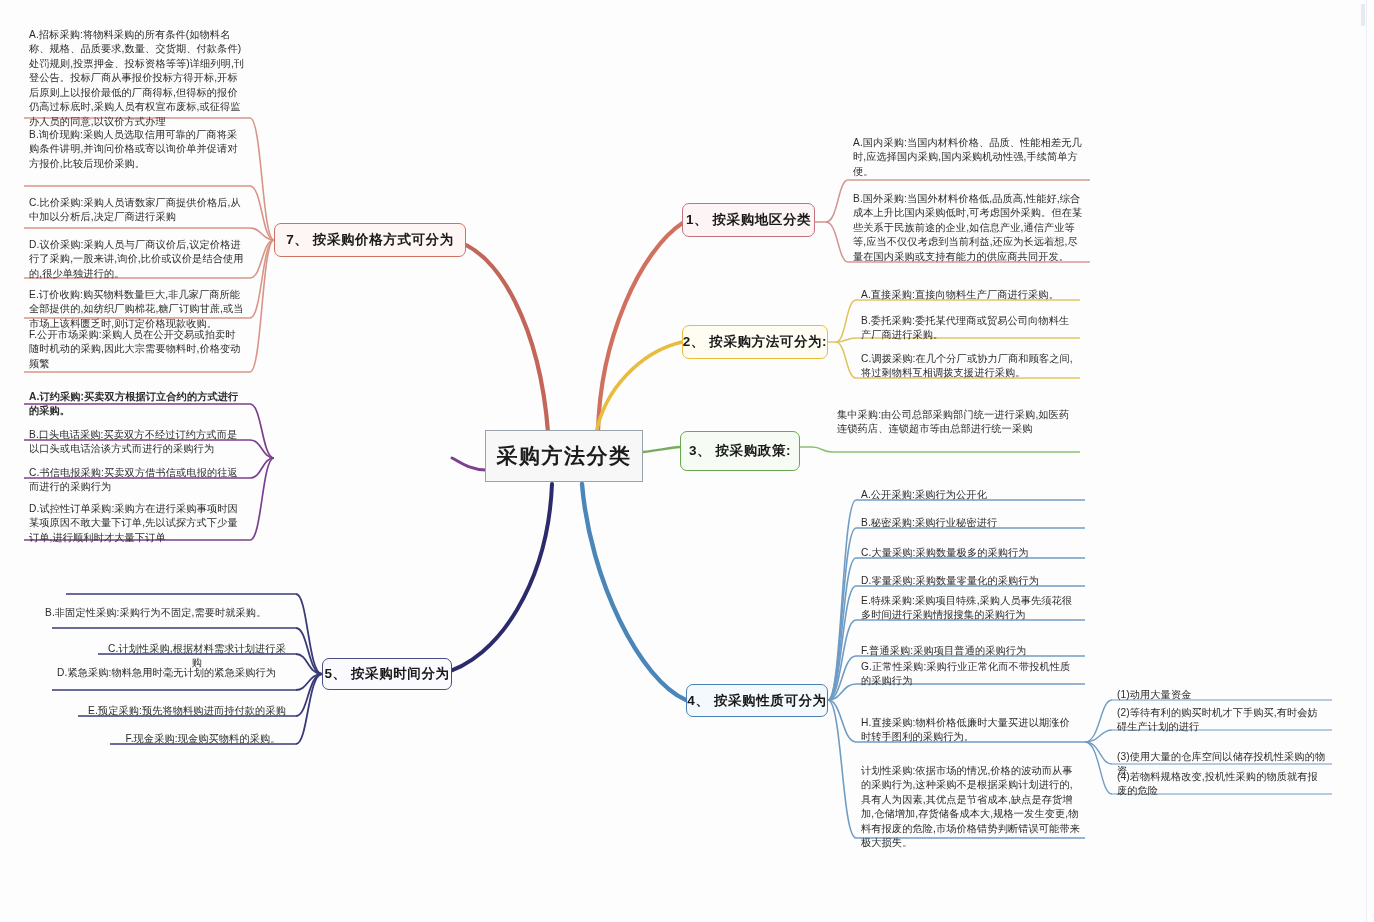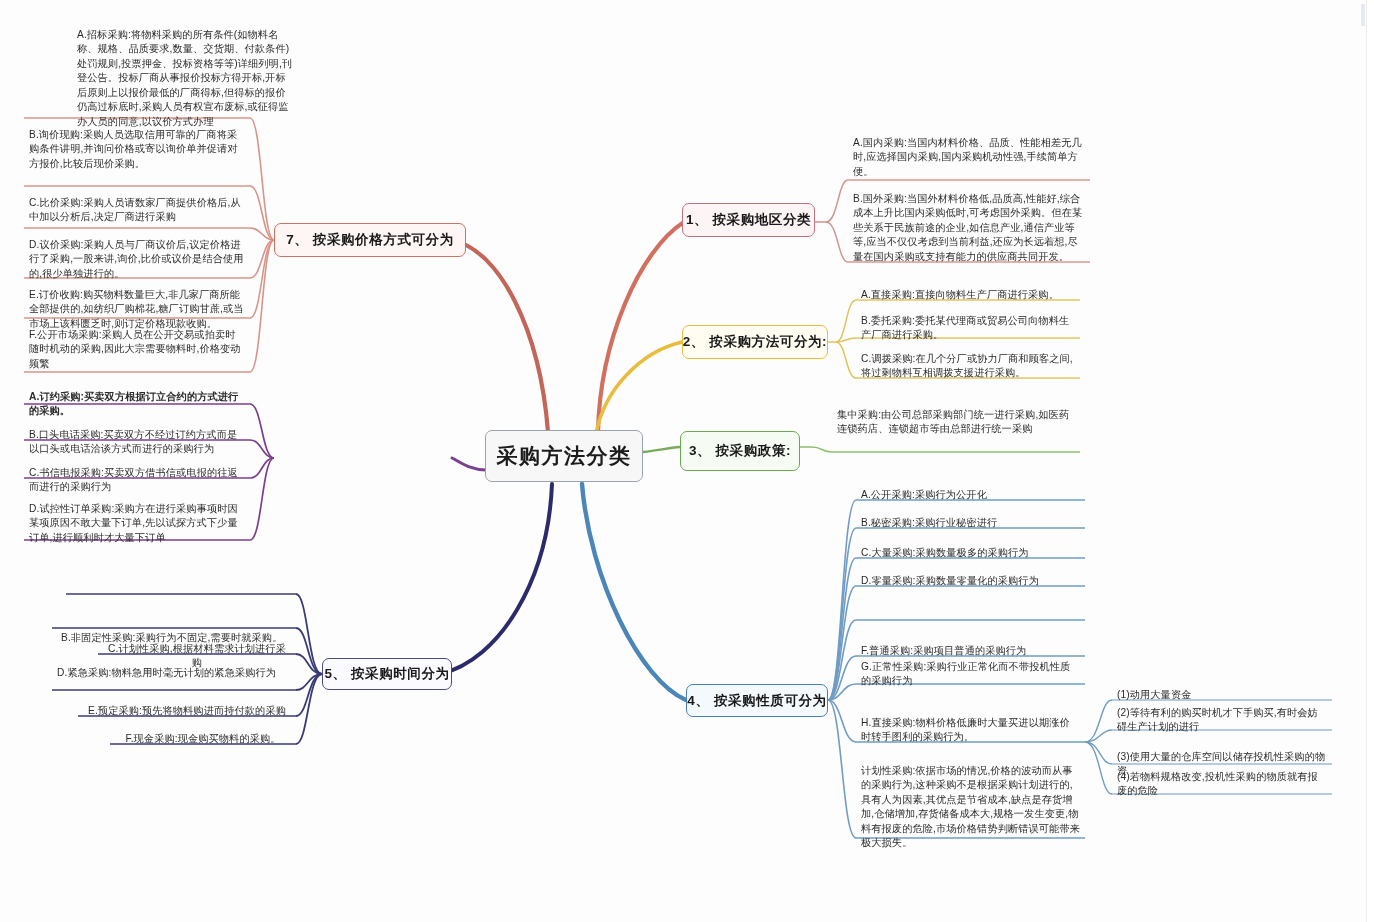--- a/index.html
+++ b/index.html
@@ -20,21 +20,21 @@
     left: 0; top: 0;
     width: 1374px; height: 922px;
     pointer-events: none;
   }
   
   .center-node {
     position: absolute;
     left: 485px; top: 430px;
     width: 158px; height: 52px;
     border: 1.6px solid #9aa3ab;
-    border-radius: 7px;
+    border-radius: 0;
     background: #f7f7f7;
     display: flex; align-items: center; justify-content: center;
     font-size: 21px;
     font-weight: bold;
     color: #1b1b1b;
     letter-spacing: 1.5px;
     z-index: 40;
   }
   
   .branch {
@@ -200,21 +200,21 @@
 
   <div class="branch" style="left:322px; top:658px; width:130px; height:32px; border-color:#4a4a86; background:#fafaff;">
     <span>5、 按采购时间分为</span>
   </div>
 
 
   <div class="branch" style="left:274px; top:223px; width:192px; height:34px; border-color:#d2705f; background:#fdf6f4;">
     <span>7、 按采购价格方式可分为</span>
   </div>
 
-  <div class="leaf" style="left:24px; top:24px; width:226px; height:94px;margin-left:48px;">
+  <div class="leaf" style="left:24px; top:24px; width:226px; height:94px;">
     <span>A.招标采购:将物料采购的所有条件(如物料名称、规格、品质要求,数量、交货期、付款条件)处罚规则,投票押金、投标资格等等)详细列明,刊登公告。投标厂商从事报价投标方得开标,开标后原则上以报价最低的厂商得标,但得标的报价仍高过标底时,采购人员有权宣布废标,或征得监办人员的同意,以议价方式办理</span>
   </div>
   <div class="leaf" style="left:24px; top:124px; width:226px; height:62px;">
     <span>B.询价现购:采购人员选取信用可靠的厂商将采购条件讲明,并询问价格或寄以询价单并促请对方报价,比较后现价采购。</span>
   </div>
   <div class="leaf" style="left:24px; top:192px; width:226px; height:36px;">
     <span>C.比价采购:采购人员请数家厂商提供价格后,从中加以分析后,决定厂商进行采购</span>
   </div>
   <div class="leaf" style="left:24px; top:234px; width:226px; height:44px;">
     <span>D.议价采购:采购人员与厂商议价后,议定价格进行了采购,一股来讲,询价,比价或议价是结合使用的,很少单独进行的。</span>
@@ -232,21 +232,21 @@
   <div class="leaf" style="left:24px; top:424px; width:226px; height:32px;">
     <span>B.口头电话采购:买卖双方不经过订约方式而是以口头或电话洽谈方式而进行的采购行为</span>
   </div>
   <div class="leaf" style="left:24px; top:462px; width:226px; height:32px;">
     <span>C.书信电报采购:买卖双方借书信或电报的往返而进行的采购行为</span>
   </div>
   <div class="leaf" style="left:24px; top:498px; width:226px; height:46px;">
     <span>D.试控性订单采购:采购方在进行采购事项时因某项原因不敢大量下订单,先以试探方式下少量订单,进行顺利时才大量下订单</span>
   </div>
 
-  <div class="leaf" style="left:56px; top:602px; width:244px; height:30px;margin-top:25px;">
+  <div class="leaf" style="left:40px; top:602px; width:244px; height:30px;">
     <span>B.非固定性采购:采购行为不固定,需要时就采购。</span>
   </div>
   <div class="leaf center" style="left:98px; top:638px; width:198px; height:20px;">
     <span>C.计划性采购,根据材料需求计划进行采购</span>
   </div>
   <div class="leaf" style="left:52px; top:662px; width:244px; height:30px;">
     <span>D.紧急采购:物料急用时毫无计划的紧急采购行为</span>
   </div>
   <div class="leaf center" style="left:78px; top:700px; width:218px; height:20px;">
     <span>E.预定采购:预先将物料购进而持付款的采购</span>
@@ -280,20 +280,23 @@
     <span>A.公开采购:采购行为公开化</span>
   </div>
   <div class="leaf" style="left:856px; top:512px; width:229px; height:18px;">
     <span>B.秘密采购:采购行业秘密进行</span>
   </div>
   <div class="leaf" style="left:856px; top:542px; width:229px; height:18px;">
     <span>C.大量采购:采购数量极多的采购行为</span>
   </div>
   <div class="leaf" style="left:856px; top:570px; width:229px; height:18px;">
     <span>D.零量采购:采购数量零量化的采购行为</span>
+  </div>
+  <div class="leaf" style="left:856px; top:590px; width:229px; height:32px;">
+    <span>E.特殊采购:采购项目特殊,采购人员事先须花很多时间进行采购情报搜集的采购行为</span>
   </div>
   <div class="leaf" style="left:856px; top:640px; width:229px; height:18px;">
     <span>F.普通采购:采购项目普通的采购行为</span>
   </div>
   <div class="leaf" style="left:856px; top:656px; width:229px; height:30px;">
     <span>G.正常性采购:采购行业正常化而不带投机性质的采购行为</span>
   </div>
   <div class="leaf" style="left:856px; top:712px; width:229px; height:32px;">
     <span>H.直接采购:物料价格低廉时大量买进以期涨价时转手图利的采购行为。</span>
   </div>

